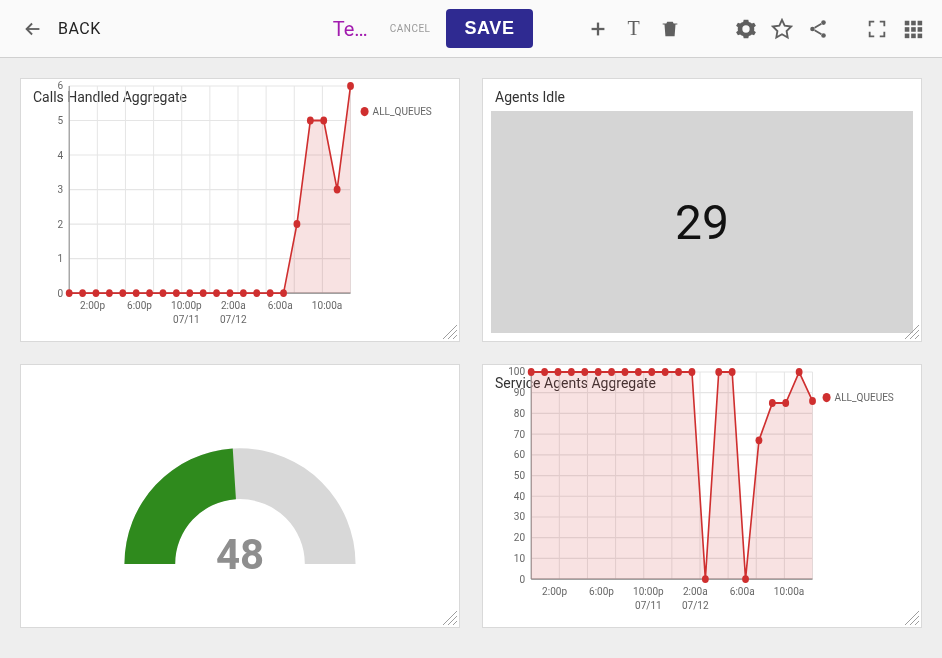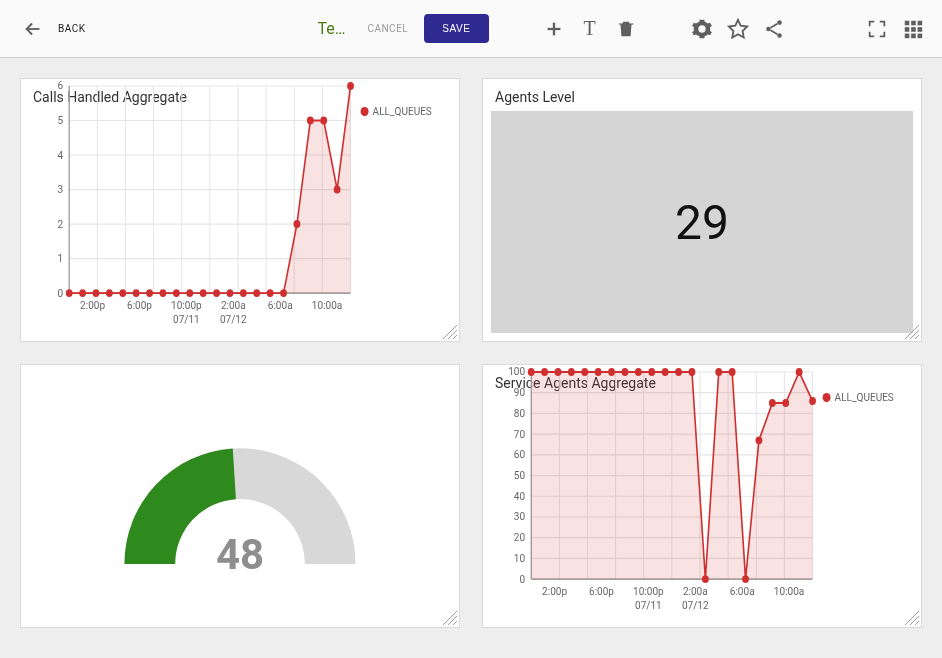--- a/index.html
+++ b/index.html
@@ -21,37 +21,37 @@
     border-bottom: 1px solid #d0d0d0;
     padding: 0 18px 0 22px;
     gap: 6px;
   }
   .tb-back {
     display: flex;
     align-items: center;
     gap: 14px;
     cursor: pointer;
     color: #222;
-    font-size: 10px;
+    font-size: 16px;
     letter-spacing: .5px;
   }
   .tb-spacer-l { flex: 0 0 220px; }
-  .tb-title-trunc { font-size: 16px; color: #4d7c0f; }
+  .tb-title-trunc { font-size: 20px; color: #a21caf; }
   .tb-cancel {
     font-size: 10px;
     letter-spacing: .5px;
     color: #9a9a9a;
     padding: 6px 10px;
     cursor: pointer;
   }
   .tb-save {
     background: #2f2a91;
     color: #fff;
-    font-size: 10px;
-    font-weight: 400;
+    font-size: 18px;
+    font-weight: 700;
     letter-spacing: .6px;
     padding: 9px 18px;
     border-radius: 4px;
     cursor: pointer;
     border: none;
   }
   .tb-right-group {
     display: flex;
     align-items: center;
     gap: 14px;
@@ -284,21 +284,21 @@
         </svg>
     </div>
     <div class="resize-handle">
       <svg viewBox="0 0 16 16">
           <path d="M2 16L16 2M7 16L16 7M12 16L16 12" stroke="#9e9e9e" stroke-width="1"></path>
         </svg>
     </div>
   </div>
 
   <div class="card">
-    <div class="card-title">Agents Level</div>
+    <div class="card-title">Agents Idle</div>
     <div class="card-body">
       <div class="big-number-area">
         <span class="num">29</span>
       </div>
     </div>
     <div class="resize-handle">
       <svg viewBox="0 0 16 16">
           <path d="M2 16L16 2M7 16L16 7M12 16L16 12" stroke="#9e9e9e" stroke-width="1"></path>
         </svg>
     </div>

